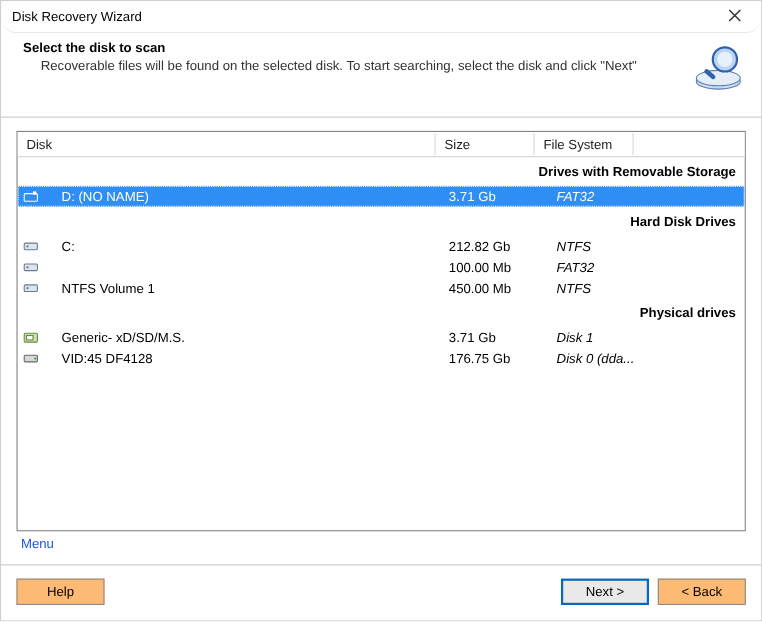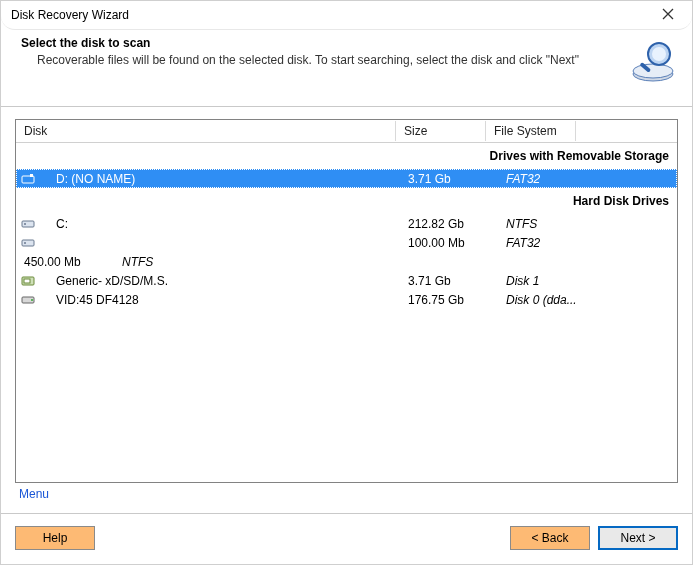--- a/index.html
+++ b/index.html
@@ -223,23 +223,33 @@
                 <svg width="14" height="12" viewBox="0 0 14 12">
                   <rect x="1" y="3" width="12" height="6" rx="1" fill="#dce4ef" stroke="#6b7a90"></rect>
                   <circle cx="4" cy="6" r="1" fill="#6b7a90"></circle>
                 </svg>
               </span>
             </div>
             <div class="cell-size">100.00 Mb</div>
             <div class="cell-fs">FAT32</div>
           </div>
           <div class="row">
+            <div class="cell-disk">
+              <span class="row-icon">
+                <svg width="14" height="12" viewBox="0 0 14 12">
+                  <rect x="1" y="3" width="12" height="6" rx="1" fill="#dce4ef" stroke="#6b7a90"></rect>
+                  <circle cx="4" cy="6" r="1" fill="#6b7a90"></circle>
+                </svg>
+              </span>
+              <span>NTFS Volume 1</span>
+            </div>
             <div class="cell-size">450.00 Mb</div>
             <div class="cell-fs">NTFS</div>
           </div>
+          <div class="group-row">Physical drives</div>
           <div class="row">
             <div class="cell-disk">
               <span class="row-icon">
                 <svg width="14" height="12" viewBox="0 0 14 12">
                   <rect x="1" y="2" width="12" height="8" rx="1" fill="#cfe0b8" stroke="#6a8a3a"></rect>
                   <rect x="3" y="4" width="6" height="4" fill="#fff" stroke="#6a8a3a"></rect>
                 </svg>
               </span>
               <span>Generic- xD/SD/M.S.</span>
             </div>
@@ -263,17 +273,17 @@
     </div>
 
     <div class="menu-link">Menu</div>
   </div>
 
   <div class="sep"></div>
 
   <div class="footer">
     <button class="btn">Help</button>
     <div class="spacer"></div>
+    <button class="btn primary">Next &gt;</button>
     <button class="btn">&lt; Back</button>
-    <button class="btn primary">Next &gt;</button>
   </div>
 
 </div>
 
 </body></html>

